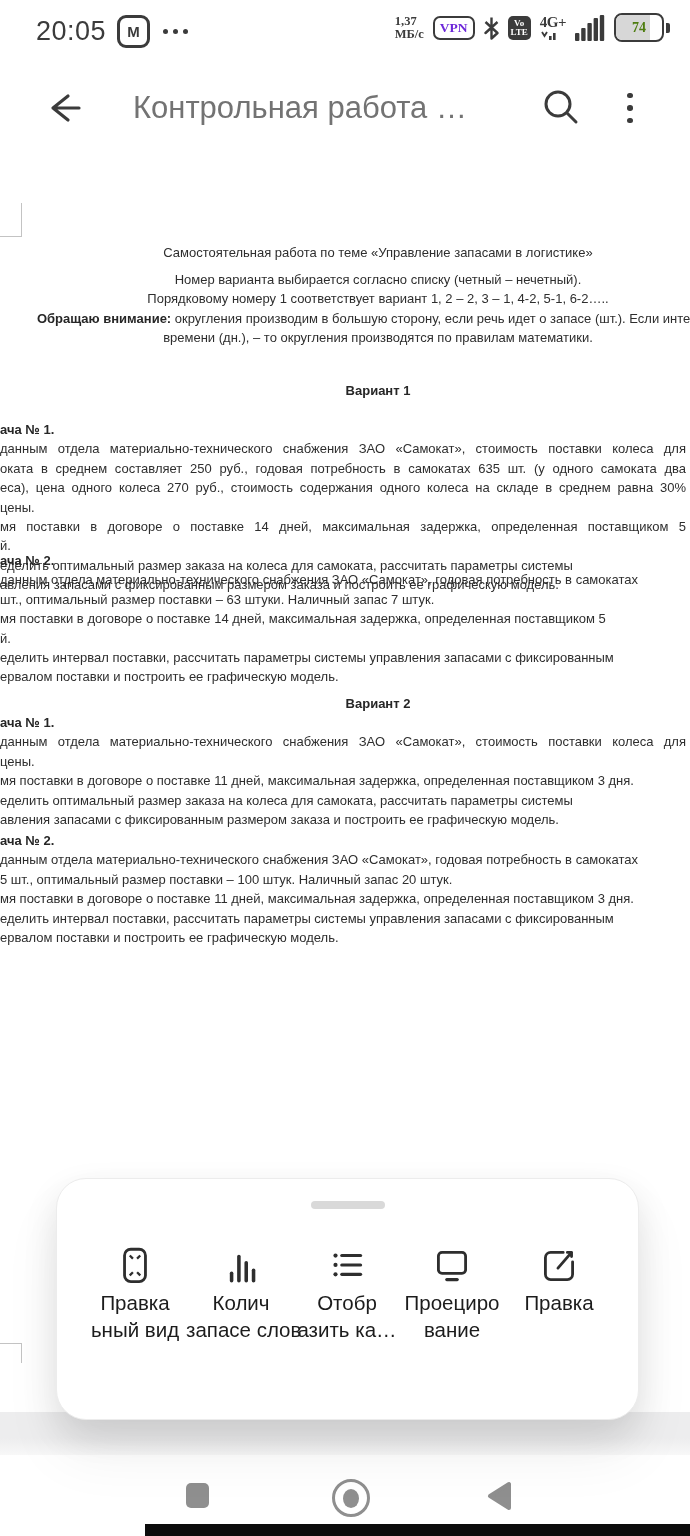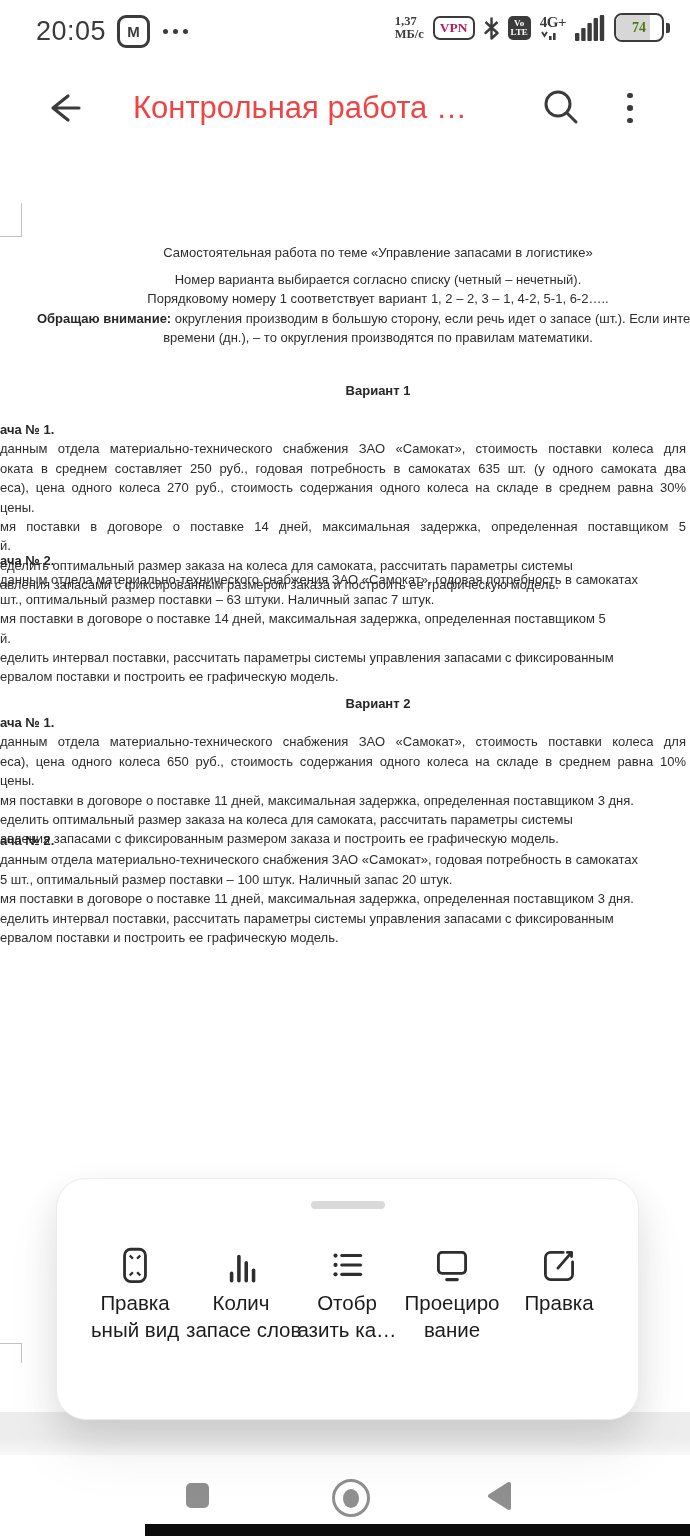--- a/index.html
+++ b/index.html
@@ -10,35 +10,35 @@
   .statusbar{position:absolute;left:0;top:0;width:690px;height:62px;z-index:6;}
   .sb-left{position:absolute;left:36px;top:15px;display:flex;align-items:center;gap:11px;}
   .sb-time{font-size:27px;font-weight:500;color:#3b3b3b;letter-spacing:.5px;}
   .sb-app{width:27px;height:27px;border:3px solid #3b3b3b;border-radius:9px;display:flex;
           align-items:center;justify-content:center;font-size:15px;font-weight:700;color:#3b3b3b;}
   .sb-dots{display:flex;gap:5px;margin-left:2px;}
   .sb-dots i{width:5px;height:5px;border-radius:50%;background:#3b3b3b;}
   .sb-right{position:absolute;right:20px;top:13px;display:flex;align-items:center;gap:9px;font-family:Liberation Serif, serif;}
   .sb-speed{font-size:12.5px;font-weight:600;color:#3b3b3b;line-height:13px;text-align:left;}
   .sb-vpn{border:2.5px solid #3b3b3b;border-radius:7px;padding:2px 5px;font-size:13.5px;
-          font-weight:700;color:#be185d;}
+          font-weight:700;color:#6d28d9;}
   .sb-volte{background:#3b3b3b;border-radius:5px;color:#fff;font-size:9px;font-weight:700;
             line-height:9px;padding:3px 3px;text-align:center;}
   .sb-4g{display:flex;flex-direction:column;align-items:flex-start;line-height:12px;}
   .sb-4g .t{font-size:15px;font-weight:700;color:#3b3b3b;letter-spacing:-0.5px;}
   .sb-batt{position:relative;width:46px;height:25px;border:2.5px solid #3b3b3b;border-radius:8px;
            display:flex;align-items:center;justify-content:center;overflow:hidden;}
   .sb-batt .fill{position:absolute;left:0;top:0;bottom:0;width:74%;background:#d7d7d7;}
   .sb-batt .val{position:relative;font-size:14px;font-weight:600;color:#4d7c0f;}
   .sb-nub{width:4px;height:10px;background:#3b3b3b;border-radius:0 2px 2px 0;margin-left:-7px;}
 
   
   .header{position:absolute;left:0;top:74px;width:690px;height:66px;background:#fff;z-index:6;}
   .hd-back{position:absolute;left:44px;top:14px;width:40px;height:40px;}
-  .hd-title{position:absolute;left:133px;top:3px;font-size:31px;line-height:62px;color:#ef4444;
+  .hd-title{position:absolute;left:133px;top:3px;font-size:31px;line-height:62px;color:#737373;
             white-space:nowrap;max-width:400px;overflow:hidden;}
   .hd-search{position:absolute;left:540px;top:12px;width:42px;height:42px;}
   .hd-menu{position:absolute;left:620px;top:12px;width:20px;height:44px;display:flex;
            flex-direction:column;align-items:center;justify-content:center;gap:7px;}
   .hd-menu i{width:5.5px;height:5.5px;border-radius:50%;background:#3b3b3b;}
 
   
   .doc{position:absolute;left:0;top:140px;width:690px;height:1300px;background:#fff;z-index:1;}
   .doc-line{white-space:nowrap;}
   .blk{position:absolute;left:0;font-size:13px;line-height:19.4px;}
@@ -185,21 +185,20 @@
         <div class="doc-line">й.</div>
         <div class="doc-line">еделить интервал поставки, рассчитать параметры системы управления запасами с фиксированным</div>
         <div class="doc-line">ервалом поставки и построить ее графическую модель.</div>
       </div>
       <div class="blk center" style="top: 554px;">
         <div class="doc-line b">Вариант 2</div>
       </div>
       <div class="blk left" style="top: 573px;">
         <div class="doc-line b">ача № 1.</div>
         <div class="doc-line just">данным отдела материально-технического снабжения ЗАО «Самокат», стоимость поставки колеса для</div>
-        <div class="doc-line just">еса), цена одного колеса 650 руб., стоимость содержания одного колеса на складе в среднем равна 10%</div>
         <div class="doc-line">цены.</div>
         <div class="doc-line">мя поставки в договоре о поставке 11 дней, максимальная задержка, определенная поставщиком 3 дня.</div>
         <div class="doc-line">еделить оптимальный размер заказа на колеса для самоката, рассчитать параметры системы</div>
         <div class="doc-line">авления запасами с фиксированным размером заказа и построить ее графическую модель.</div>
       </div>
       <div class="blk left" style="top: 691px;">
         <div class="doc-line b">ача № 2.</div>
         <div class="doc-line">данным отдела материально-технического снабжения ЗАО «Самокат», годовая потребность в самокатах</div>
         <div class="doc-line">5 шт., оптимальный размер поставки – 100 штук. Наличный запас 20 штук.</div>
         <div class="doc-line">мя поставки в договоре о поставке 11 дней, максимальная задержка, определенная поставщиком 3 дня.</div>

